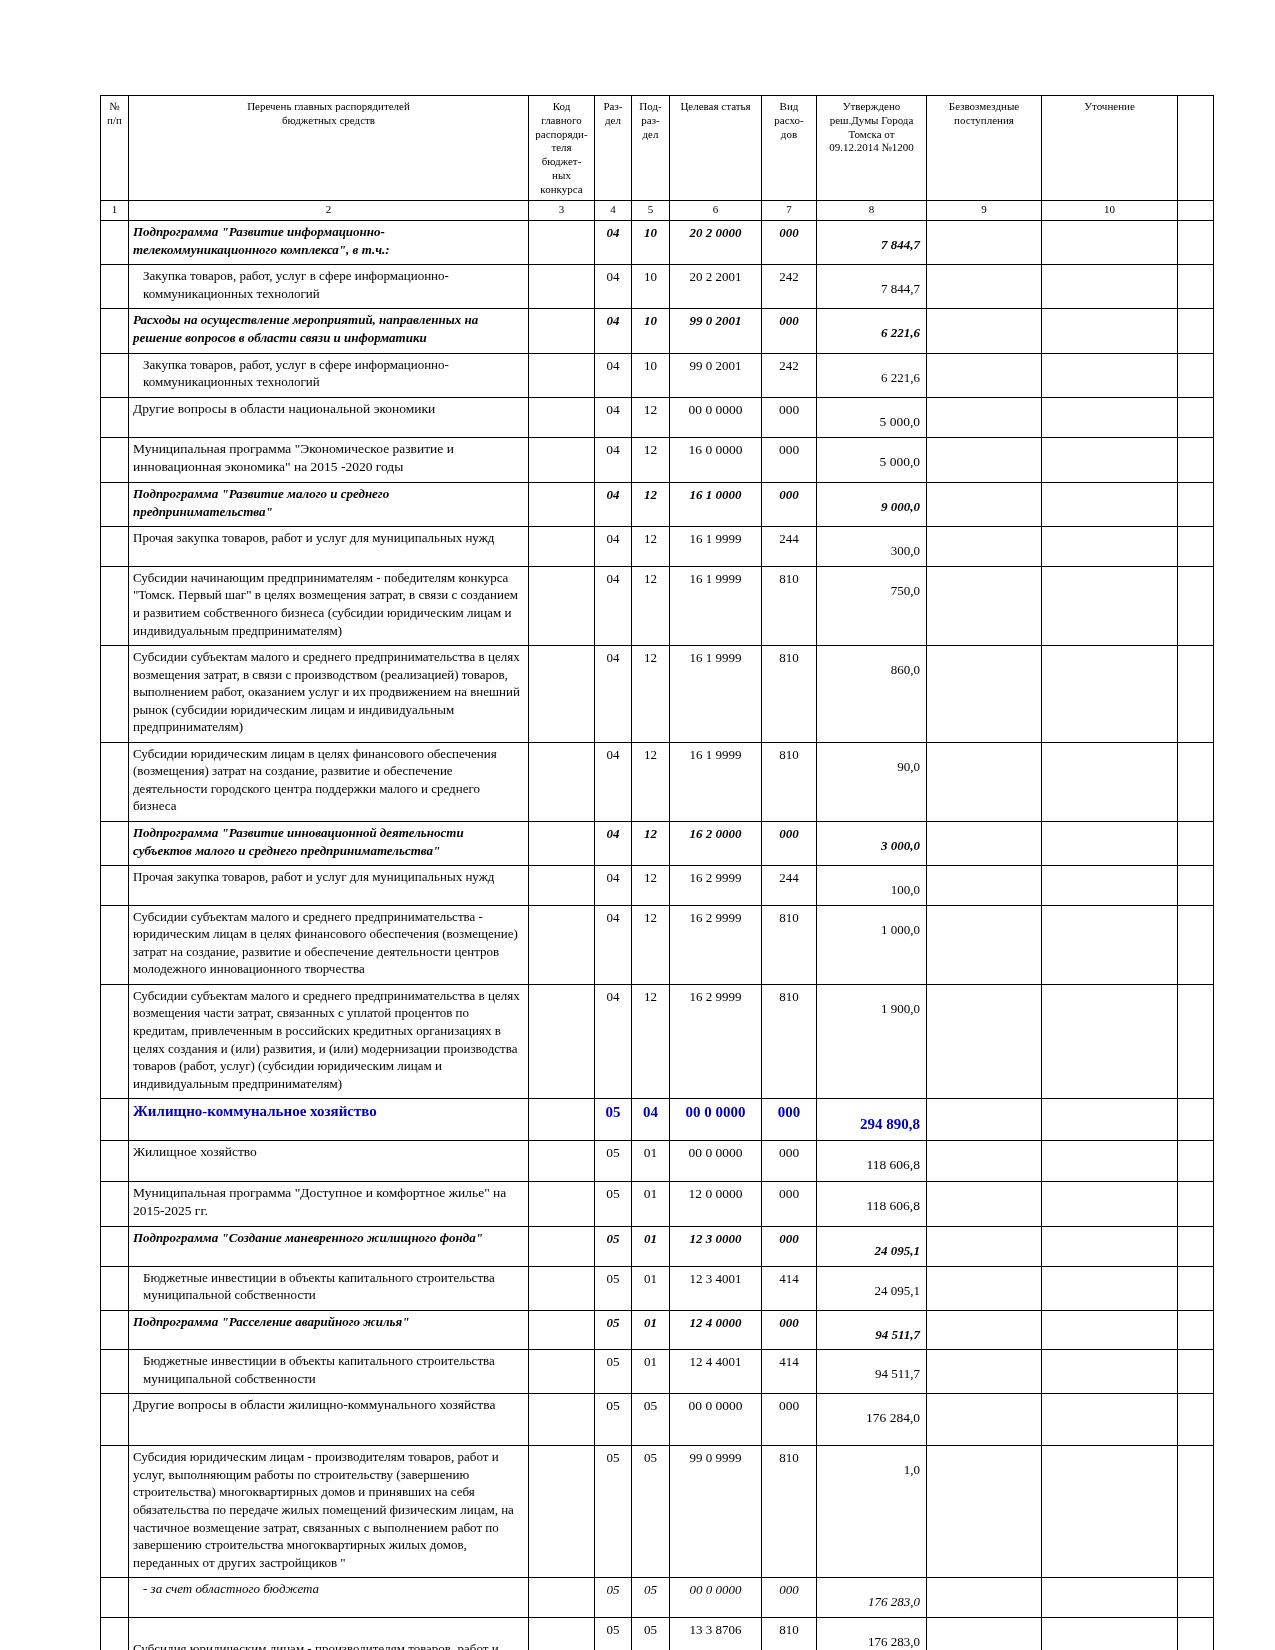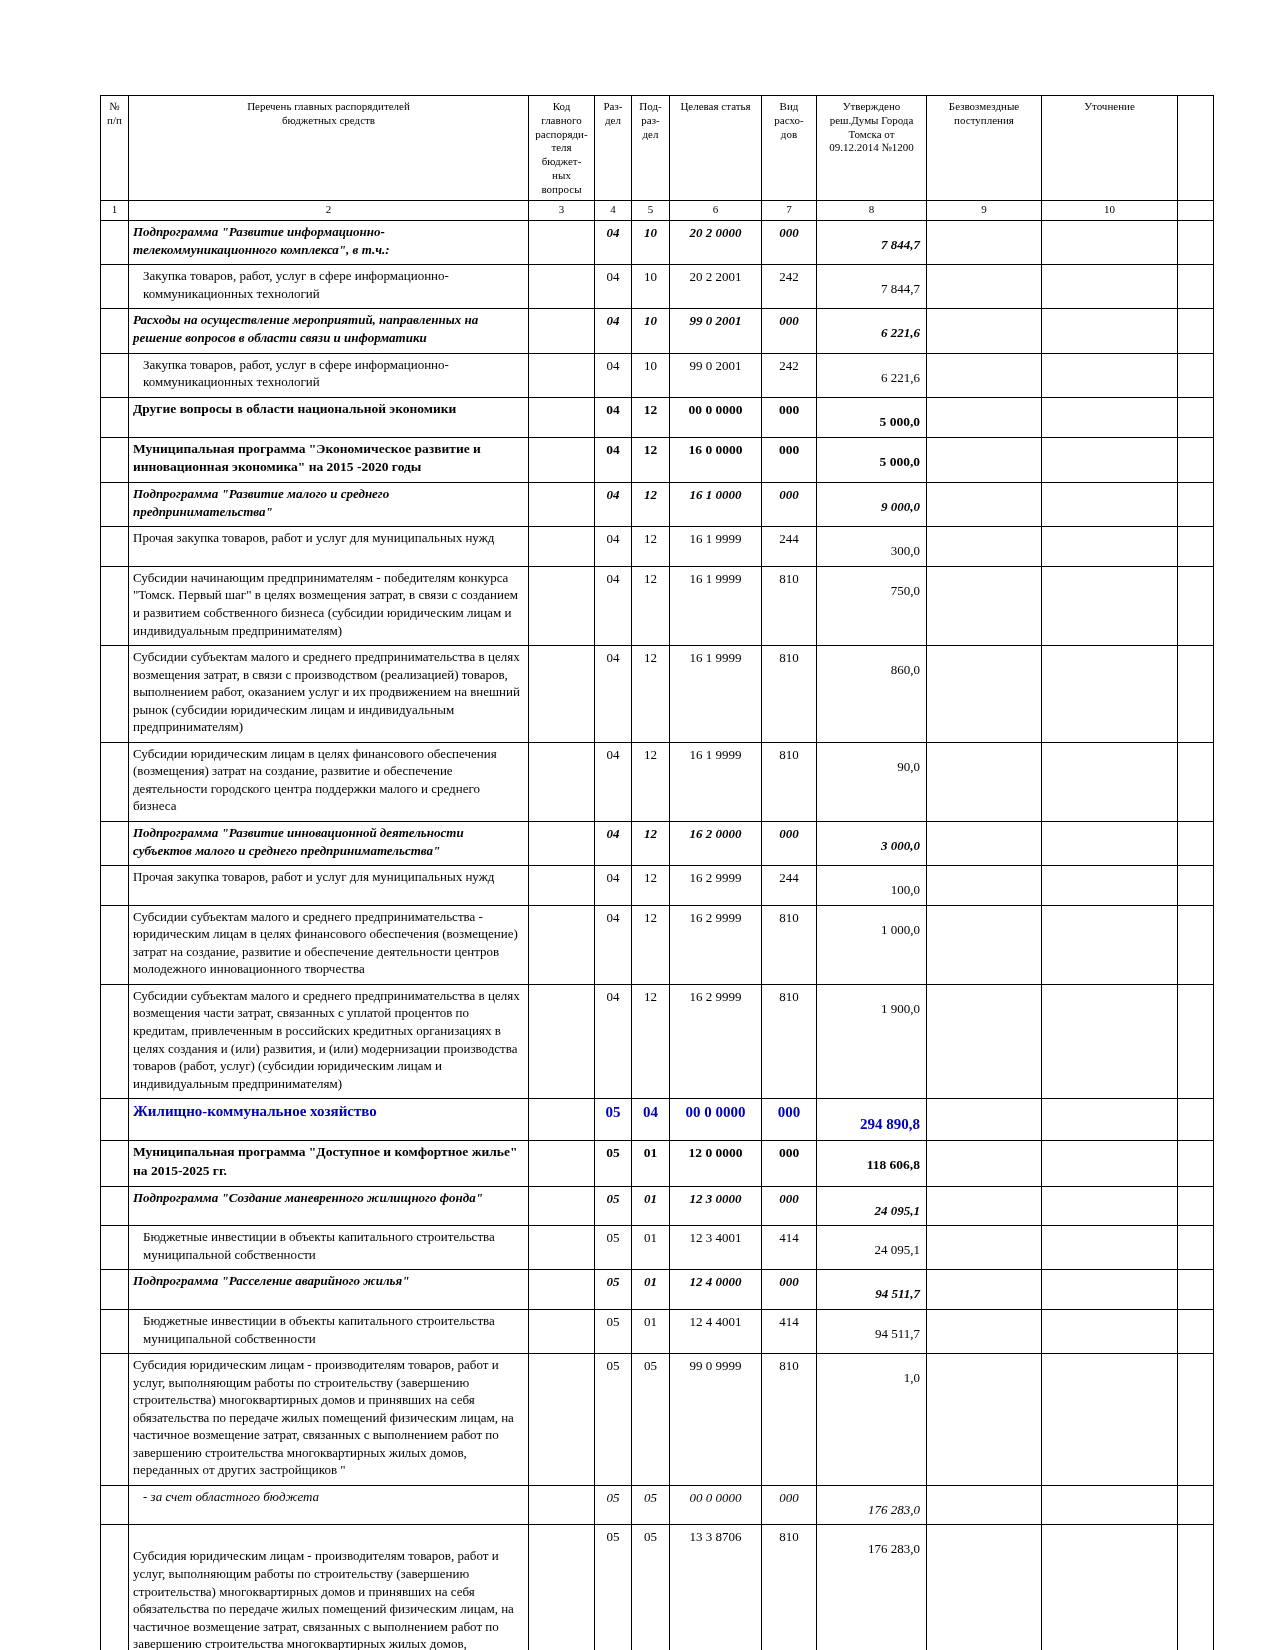--- a/index.html
+++ b/index.html
@@ -21,21 +21,21 @@
   }
   thead tr.numbers-row th {
     font-weight:normal; font-size:11px; text-align:center; padding:2px; height:20px;
   }
   td { font-size:13px; line-height:1.35; padding:2px 4px 6px 4px; }
   td.cell-name { text-align:left; }
   td.cell-num, td.cell-code { text-align:center; }
   td.cell-section, td.cell-subsection, td.cell-target, td.cell-expense { text-align:center; padding-top:3px; }
   td.cell-approved { text-align:right; padding-right:6px; padding-top:15px; }
   tr.row-sub td { font-weight:bold; font-style:italic; }
-  tr.row-bold td { font-weight:bold; font-size:13.5px; }
+  tr.row-bold td { font-weight:normal; font-size:13.5px; }
   tr.row-blue td { font-weight:bold; font-size:15px; }
   tr.row-it-indent td { font-style:italic; }
   tr.row-indent td.cell-name, tr.row-it-indent td.cell-name { padding-left:14px;margin-top:13px; }
   tr.row-tall td { height:52px; }
   tr.row-pad td.cell-name { padding-top:22px; }
 </style>
 </head>
 <body>
 
 <div class="page">
@@ -56,21 +56,21 @@
     <thead>
       <tr class="head-row">
         <th>№
 п/п</th>
         <th>Перечень главных распорядителей
 бюджетных средств</th>
         <th>Код
 главного
 распоряди-
 теля бюджет-
-ных вопросы</th>
+ных конкурса</th>
         <th>Раз-
 дел</th>
         <th>Под-
 раз-
 дел</th>
         <th>Целевая статья</th>
         <th>Вид расхо-
 дов</th>
         <th>Утверждено
 реш.Думы Города
@@ -299,20 +299,33 @@
           <td class="cell-subsection">04</td>
           <td class="cell-target">00 0 0000</td>
           <td class="cell-expense">000</td>
           <td class="cell-approved">294 890,8</td>
           <td class="cell-gratuitous"></td>
           <td class="cell-clarification"></td>
           <td class="cell-extra"></td>
         </tr>
         <tr class="row-bold">
           <td class="cell-num"></td>
+          <td class="cell-name">Жилищное хозяйство</td>
+          <td class="cell-code"></td>
+          <td class="cell-section">05</td>
+          <td class="cell-subsection">01</td>
+          <td class="cell-target">00 0 0000</td>
+          <td class="cell-expense">000</td>
+          <td class="cell-approved">118 606,8</td>
+          <td class="cell-gratuitous"></td>
+          <td class="cell-clarification"></td>
+          <td class="cell-extra"></td>
+        </tr>
+        <tr class="row-bold">
+          <td class="cell-num"></td>
           <td class="cell-name">Муниципальная программа "Доступное и комфортное жилье" на 2015-2025 гг.</td>
           <td class="cell-code"></td>
           <td class="cell-section">05</td>
           <td class="cell-subsection">01</td>
           <td class="cell-target">12 0 0000</td>
           <td class="cell-expense">000</td>
           <td class="cell-approved">118 606,8</td>
           <td class="cell-gratuitous"></td>
           <td class="cell-clarification"></td>
           <td class="cell-extra"></td>
@@ -358,20 +371,33 @@
         </tr>
         <tr class="row-indent">
           <td class="cell-num"></td>
           <td class="cell-name">Бюджетные инвестиции в объекты капитального строительства муниципальной собственности</td>
           <td class="cell-code"></td>
           <td class="cell-section">05</td>
           <td class="cell-subsection">01</td>
           <td class="cell-target">12 4 4001</td>
           <td class="cell-expense">414</td>
           <td class="cell-approved">94 511,7</td>
+          <td class="cell-gratuitous"></td>
+          <td class="cell-clarification"></td>
+          <td class="cell-extra"></td>
+        </tr>
+        <tr class="row-bold row-tall">
+          <td class="cell-num"></td>
+          <td class="cell-name">Другие вопросы в области жилищно-коммунального хозяйства</td>
+          <td class="cell-code"></td>
+          <td class="cell-section">05</td>
+          <td class="cell-subsection">05</td>
+          <td class="cell-target">00 0 0000</td>
+          <td class="cell-expense">000</td>
+          <td class="cell-approved">176 284,0</td>
           <td class="cell-gratuitous"></td>
           <td class="cell-clarification"></td>
           <td class="cell-extra"></td>
         </tr>
         <tr class="row-plain">
           <td class="cell-num"></td>
           <td class="cell-name">Субсидия юридическим лицам - производителям товаров, работ и услуг, выполняющим работы по строительству (завершению строительства) многоквартирных домов и принявших на себя обязательства по передаче жилых помещений физическим лицам, на частичное возмещение затрат, связанных с выполнением работ по завершению строительства многоквартирных жилых домов, переданных от других застройщиков "</td>
           <td class="cell-code"></td>
           <td class="cell-section">05</td>
           <td class="cell-subsection">05</td>

